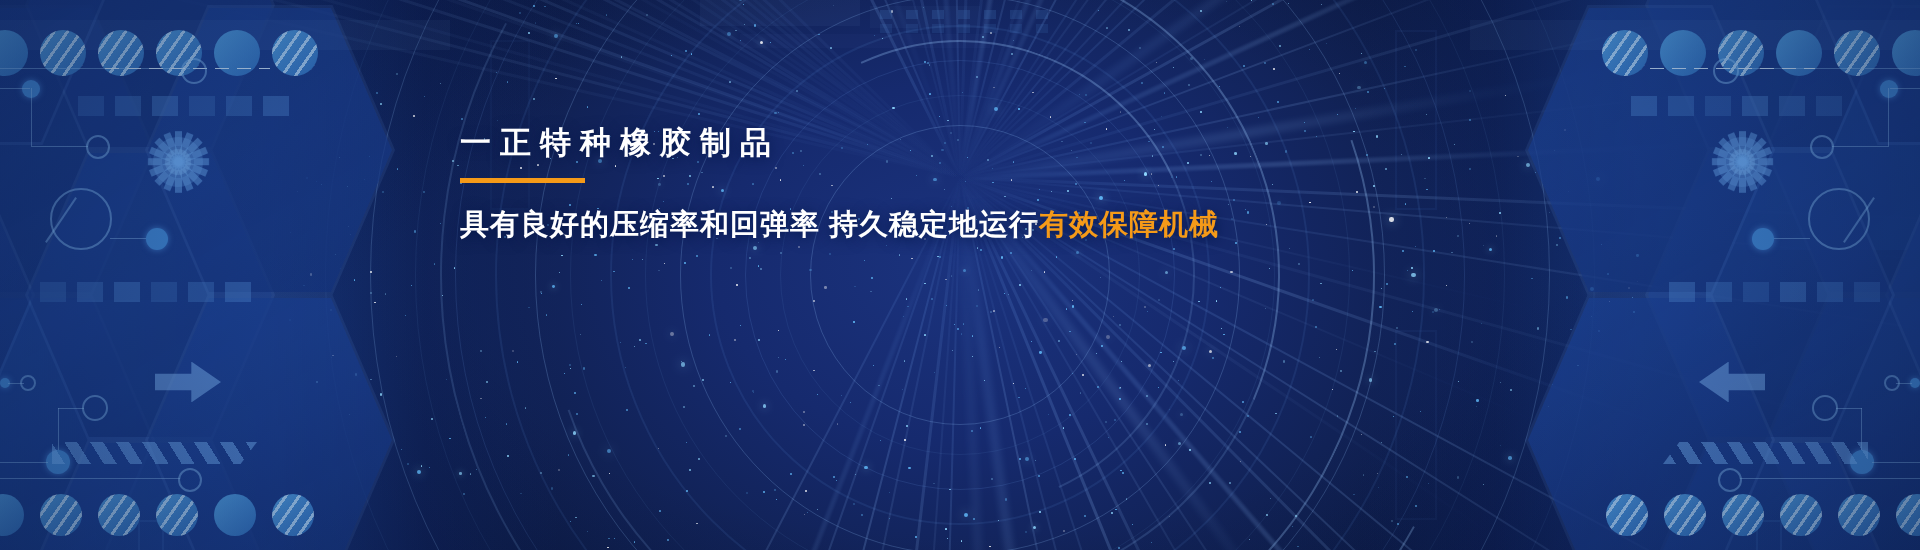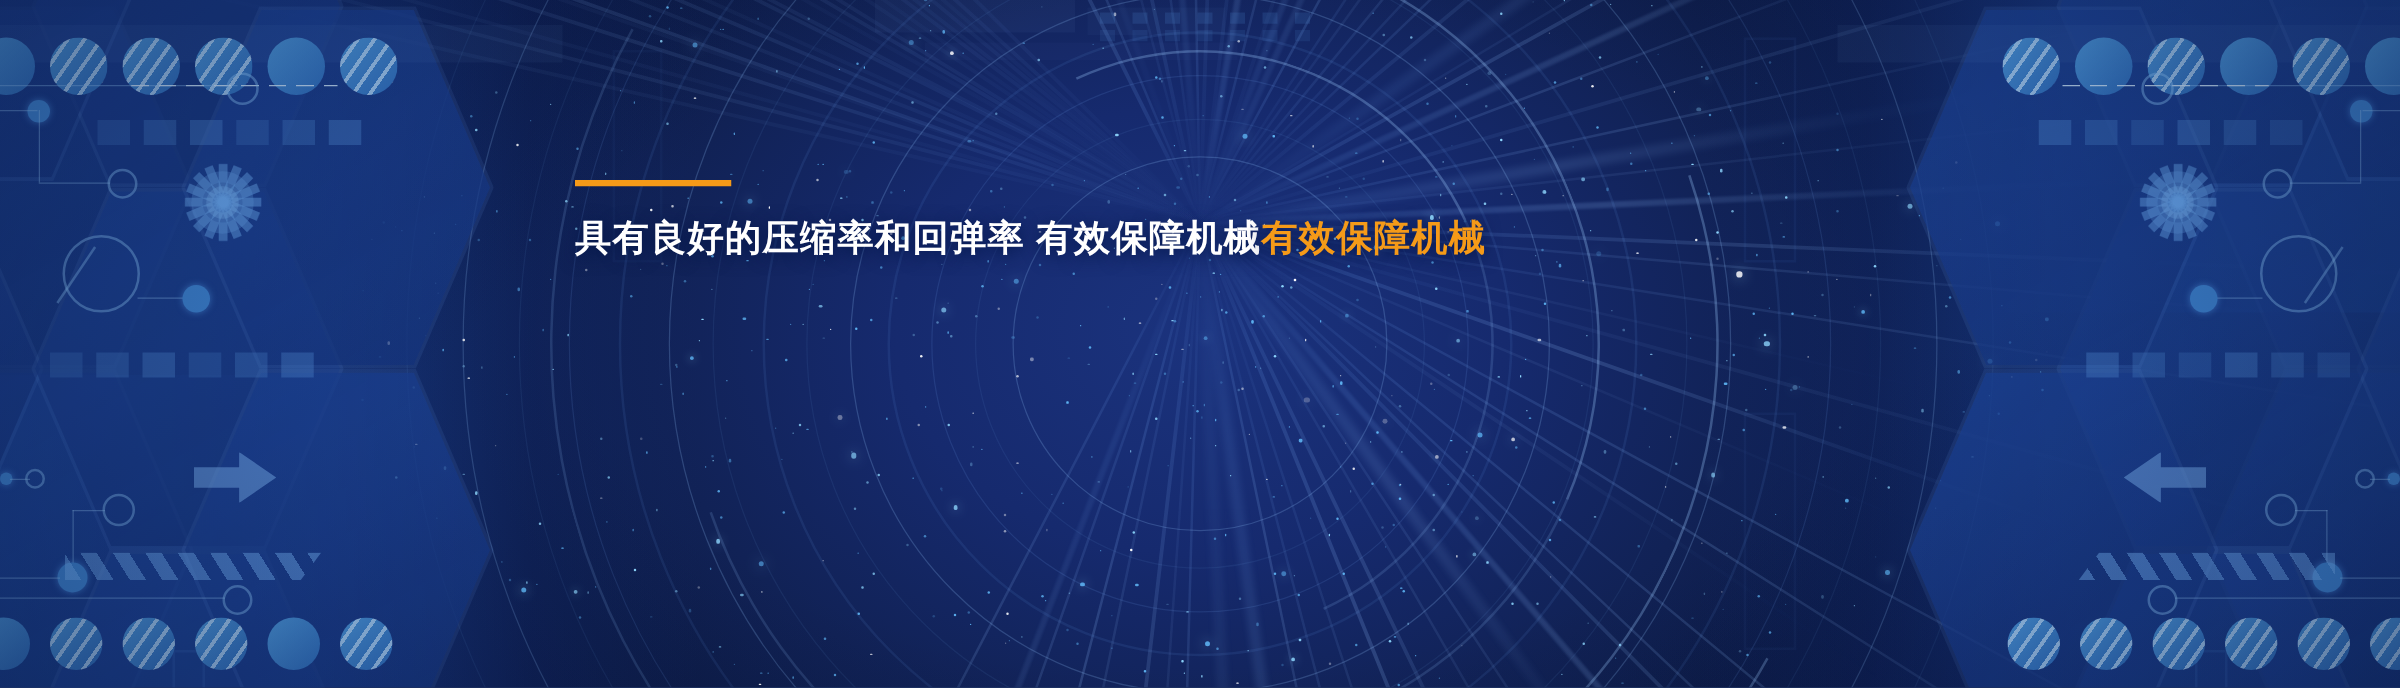--- a/index.html
+++ b/index.html
@@ -1146,19 +1146,20 @@
       <div class="chip" style="left:1010px;top:24px;width:12px;height:9px;opacity:.22"></div>
       <div class="chip" style="left:1036px;top:24px;width:12px;height:9px;opacity:.22"></div>
       <div class="frame" style="left:1395px;top:30px;width:42px;height:180px;opacity:.22"></div>
       <div class="frame" style="left:1395px;top:330px;width:42px;height:190px;opacity:.18"></div>
       <div class="frame" style="left:490px;top:40px;width:40px;height:170px;opacity:.16"></div>
     </div>
 
   <div class="vignette"></div>
 
   <div class="content">
+    <div class="eyebrow">一正特种橡胶制品</div>
     <div class="rule"></div>
     <div class="tagline">
-      <span class="w">具有良好的压缩率和回弹率 有效保障机械</span><span class="o">有效保障机械</span>
+      <span class="w">具有良好的压缩率和回弹率 持久稳定地运行</span><span class="o">有效保障机械</span>
     </div>
   </div>
 
 </div>
 
 </body></html>

